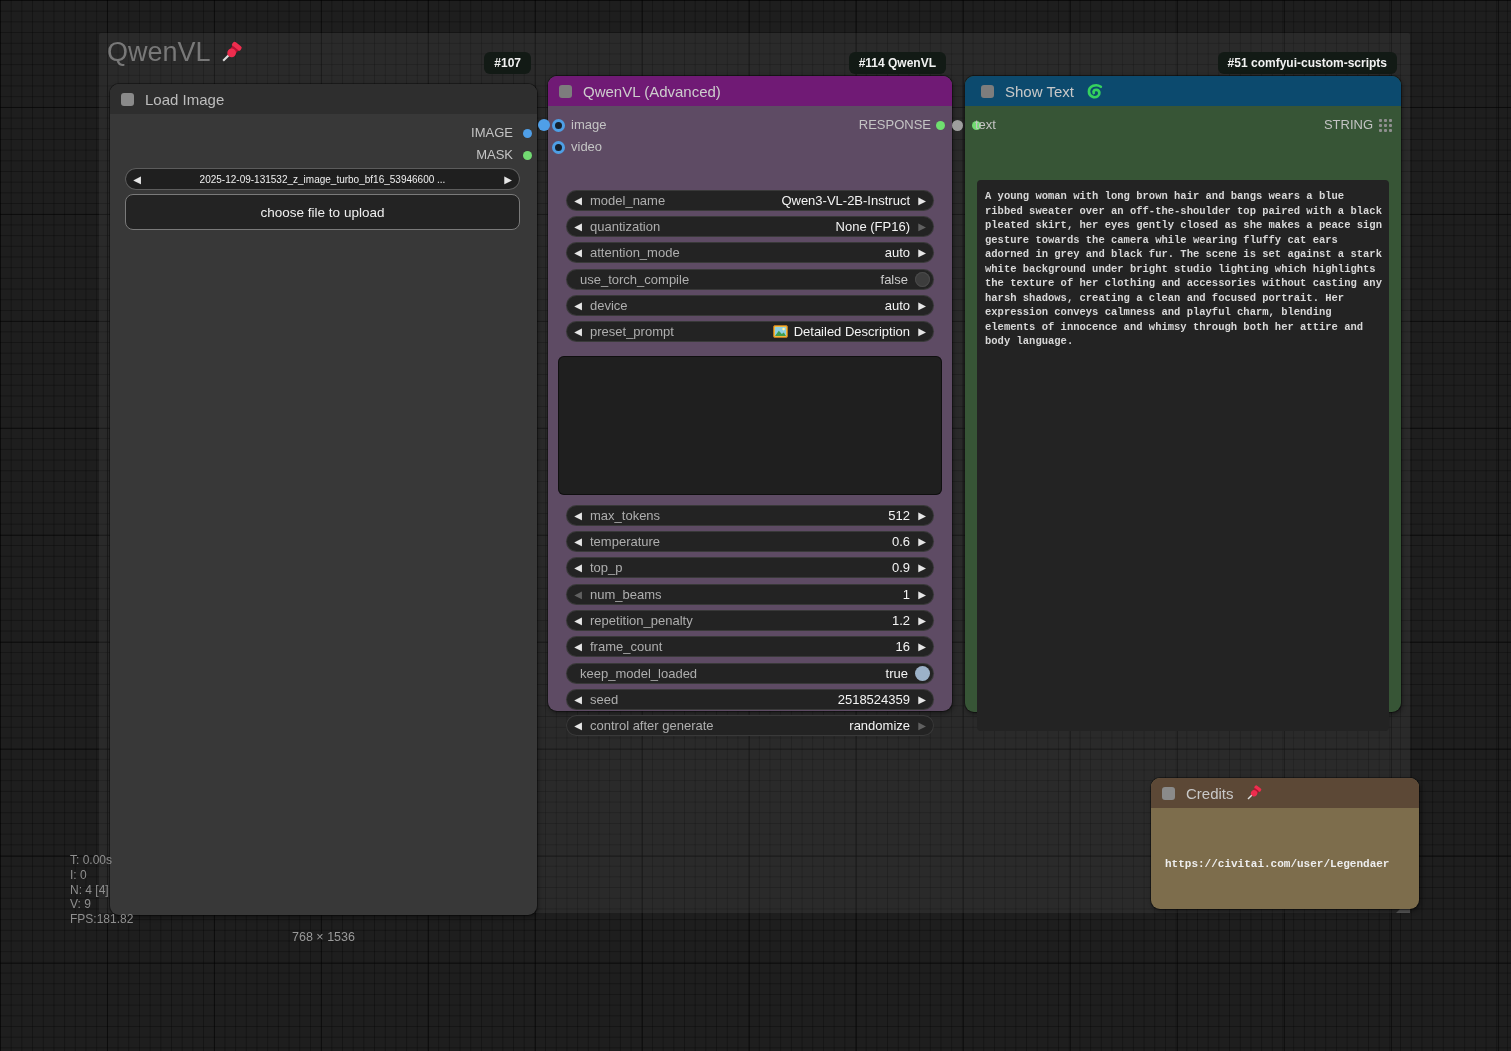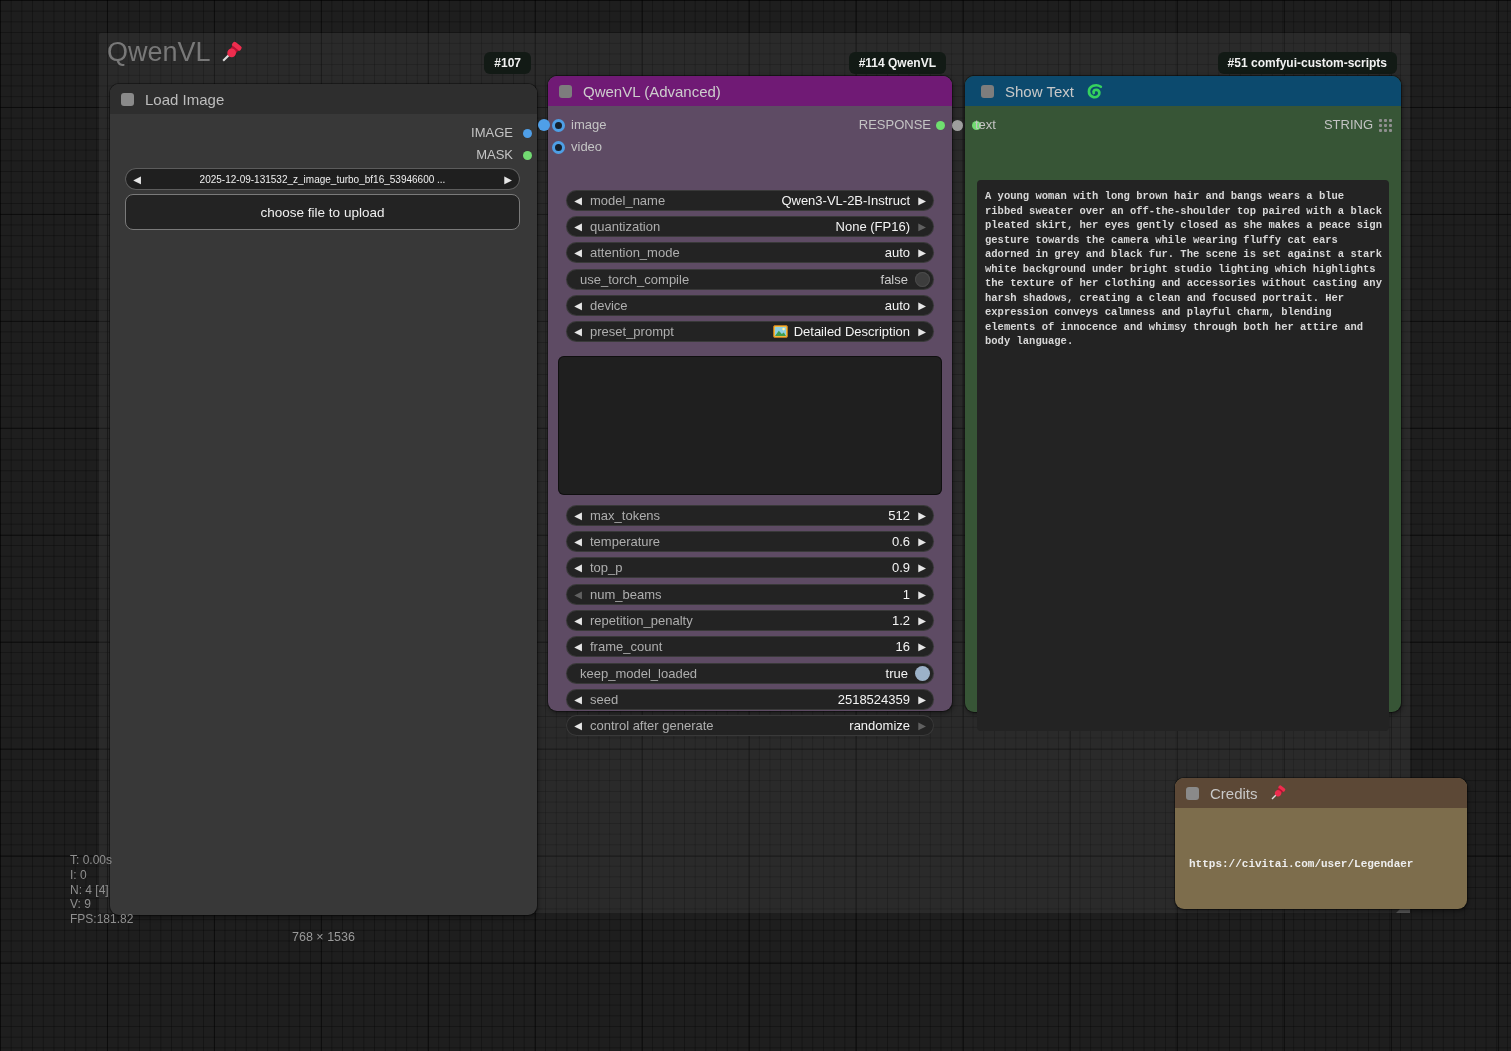--- a/index.html
+++ b/index.html
@@ -288,21 +288,21 @@
           <span></span>
           <span></span>
           <span></span>
           <span></span>
       </span>
 
       <div class="textwidget" style="left:12px; top:74px; width:412px; height:551px;">A young woman with long brown hair and bangs wears a blue ribbed sweater over an off-the-shoulder top paired with a black pleated skirt, her eyes gently closed as she makes a peace sign gesture towards the camera while wearing fluffy cat ears adorned in grey and black fur. The scene is set against a stark white background under bright studio lighting which highlights the texture of her clothing and accessories without casting any harsh shadows, creating a clean and focused portrait. Her expression conveys calmness and playful charm, blending elements of innocence and whimsy through both her attire and body language.</div>
     </div>
   </div>
 
-  <div class="node" style="left:1151px; top:778px; width:292px; height:131px; background:#7d6d4c;margin-left:24px;">
+  <div class="node" style="left:1151px; top:778px; width:268px; height:131px; background:#7d6d4c;">
     <div class="titlebar" style="background:#5c4836;">
       <span class="collapse-sq" style="background:#8a8a8a;"></span>
       <span class="node-title" style="color:#c8c8c8;">Credits</span>
       <span class="iconwrap">
         <svg width="18" height="18" viewBox="0 0 24 24">
           <line x1="4" y1="20" x2="11" y2="13" stroke="#dcdcdc" stroke-width="2"></line>
           <g transform="rotate(38 14 10)">
             <rect x="9" y="2.5" width="10" height="5" rx="2" fill="#ee2d4e"></rect>
             <rect x="10.5" y="7" width="7" height="3.4" fill="#b51031"></rect>
             <circle cx="14" cy="13" r="4.2" fill="#ee2d4e"></circle>

